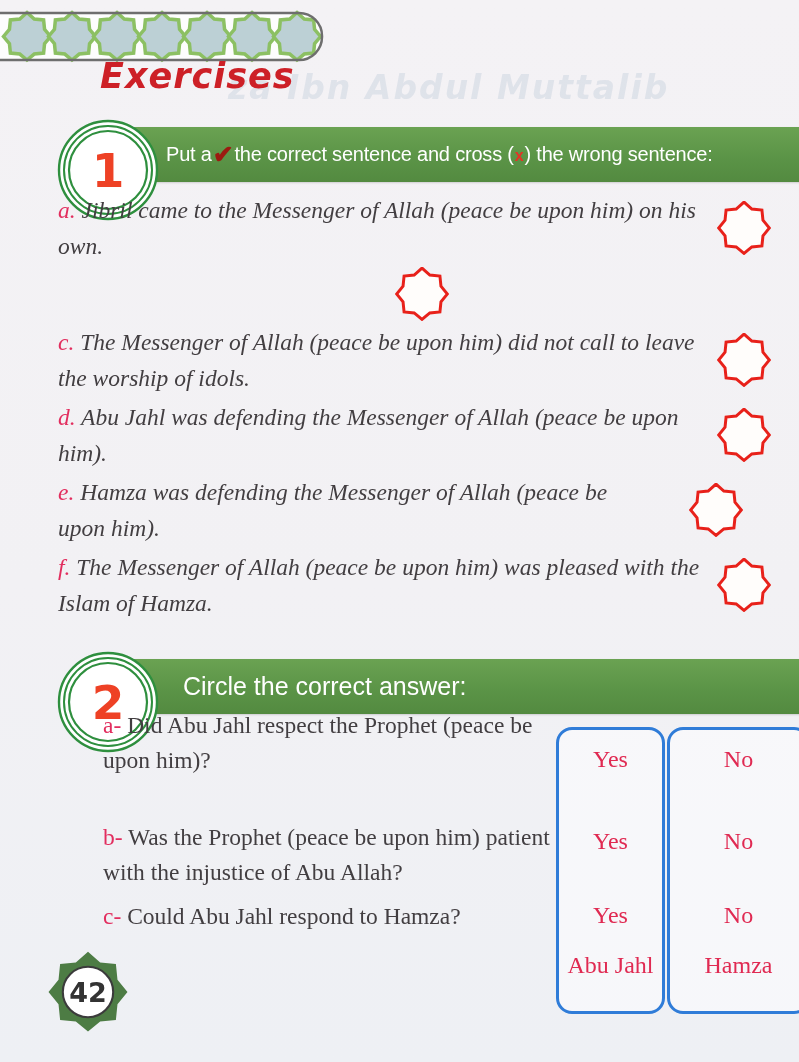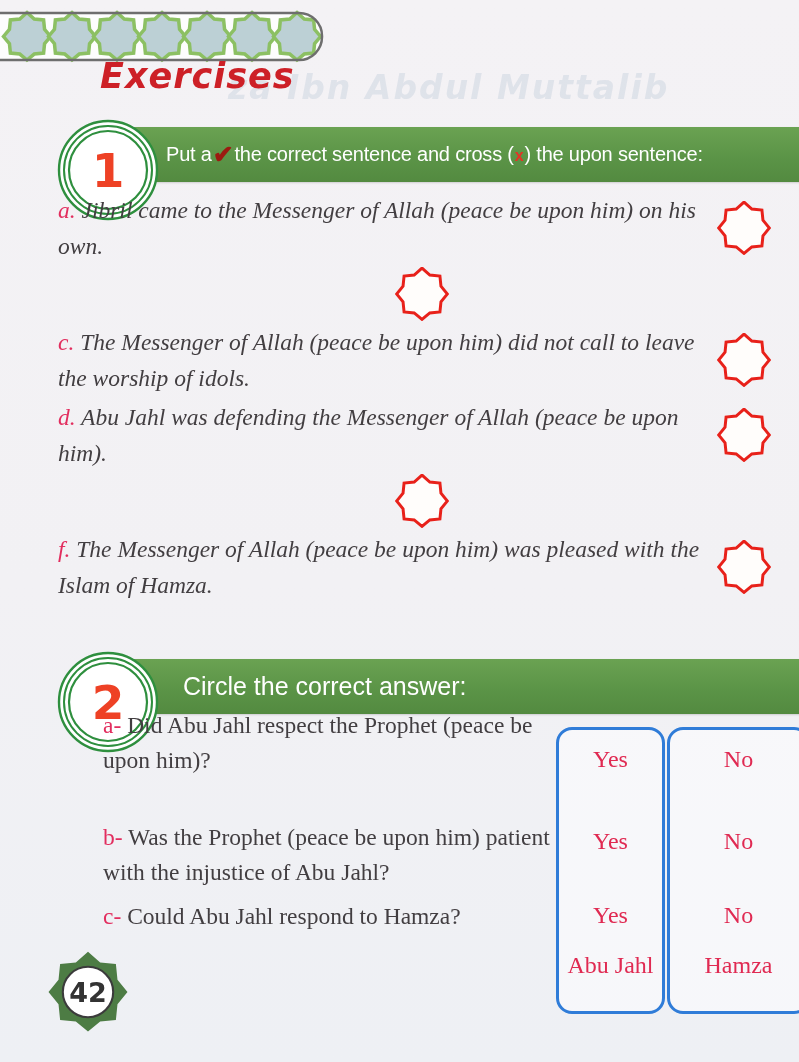--- a/index.html
+++ b/index.html
@@ -107,21 +107,21 @@
     </g>
     <rect x="-30" y="5" width="352" height="47" rx="23" fill="none" stroke="#6e6e6e" stroke-width="2.5"></rect>
   </svg>
 
   <div class="ghost-title">za Ibn Abdul Muttalib</div>
 
   <div class="page-title">Exercises</div>
 
   <div class="ex-bar" id="bar-1">
     <span>
-      <span>Put a</span><span class="check-glyph">✔</span><span>the correct sentence and cross (</span><span class="cross-glyph">x</span><span>) the upon sentence:</span>
+      <span>Put a</span><span class="check-glyph">✔</span><span>the correct sentence and cross (</span><span class="cross-glyph">x</span><span>) the wrong sentence:</span>
     </span>
   </div>
   <div class="ring-wrap" id="ring-1">
     <svg width="104" height="104" viewBox="0 0 104 104">
       <circle cx="52" cy="52" r="49" fill="#ffffff" stroke="#2e8f3e" stroke-width="2.4"></circle>
       <circle cx="52" cy="52" r="44" fill="none" stroke="#2e8f3e" stroke-width="2"></circle>
       <circle cx="52" cy="52" r="39" fill="none" stroke="#2e8f3e" stroke-width="2.2"></circle>
     </svg>
     <span class="ring-num">1</span>
   </div>
@@ -166,20 +166,24 @@
         <span>Abu Jahl was defending the Messenger of Allah (peace be upon him).</span>
       </div>
       <div class="badge-cell">
         <svg viewBox="0 0 100 100">
             <use href="#octagram" fill="#fffdfb" stroke="#e8211a" stroke-width="5.5"></use>
           </svg>
       </div>
     </div>
 
     <div class="s1-row">
+      <div class="row-text">
+        <span class="letter">e.</span>
+        <span>Hamza was defending the Messenger of Allah (peace be upon him).</span>
+      </div>
       <div class="badge-cell">
         <svg viewBox="0 0 100 100">
             <use href="#octagram" fill="#fffdfb" stroke="#e8211a" stroke-width="5.5"></use>
           </svg>
       </div>
     </div>
 
     <div class="s1-row">
       <div class="row-text">
         <span class="letter">f.</span>
@@ -205,21 +209,21 @@
     </svg>
     <span class="ring-num">2</span>
   </div>
 
   <div class="q" id="q-0">
     <span class="letter">a-</span>
     <span>Did Abu Jahl respect the Prophet (peace be upon him)?</span>
   </div>
   <div class="q" id="q-1">
     <span class="letter">b-</span>
-    <span>Was the Prophet (peace be upon him) patient with the  injustice of Abu Jahl?</span>
+    <span>Was the Prophet (peace be upon him) patient with the  injustice of Abu Allah?</span>
   </div>
   <div class="q" id="q-2">
     <span class="letter">c-</span>
     <span>Could Abu Jahl respond to Hamza?</span>
   </div>
 
   <div class="ans-box" id="ans-box-1">
     <div class="ans r0">Yes</div>
     <div class="ans r1">Yes</div>
     <div class="ans r2">Yes</div>

